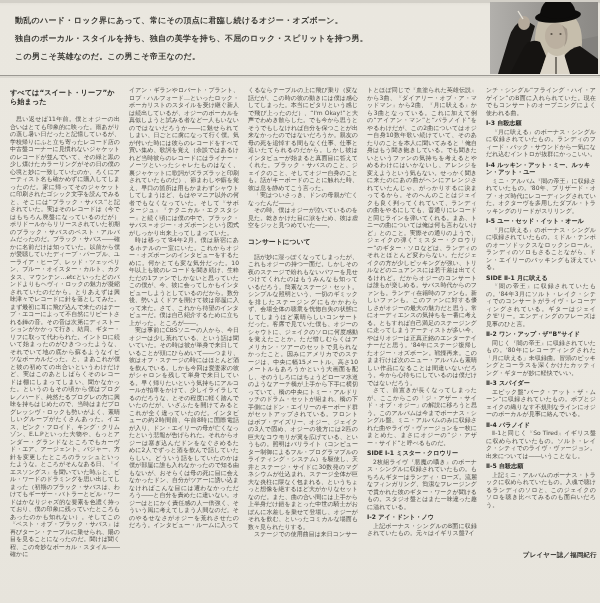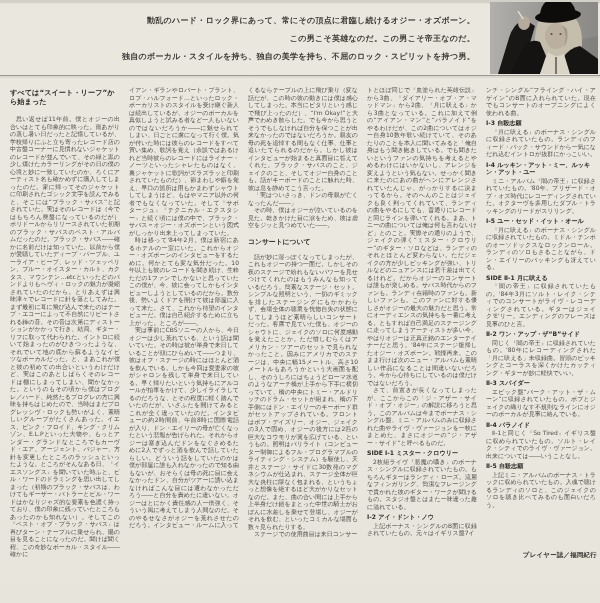--- a/index.html
+++ b/index.html
@@ -2,21 +2,21 @@
 <html lang="ja"><head>
 <meta charset="utf-8">
 <style>
   html,body{margin:0;padding:0;background:#cfccc5;}
   .page{
     position:relative;width:600px;height:603px;overflow:hidden;
     background:linear-gradient(180deg,#dfdcd4 0,#eae7df 6px,#ebe8e0 60%,#e7e4dc 100%);
     font-family:"DejaVu Sans",sans-serif;
   }
   .top-strip{position:absolute;left:0;top:0;width:600px;height:3px;background:#d3d0c8;}
-  .header-block{position:absolute;left:25px;top:12px;width:450px;text-align:right;font-family:Liberation Serif, serif;}
+  .header-block{position:absolute;left:15px;top:12px;width:450px;text-align:left;font-family:Liberation Serif, serif;}
   .header-line{font-size:8px;font-weight:bold;color:#3b3a35;line-height:18px;letter-spacing:.3px;white-space:nowrap;}
   .header-divider{position:absolute;left:0;top:75px;width:600px;height:1px;background:#9b9892;box-shadow:0 1.5px 0 rgba(155,152,146,.35);}
   .photo{position:absolute;left:490px;top:2px;width:108px;height:72px;overflow:hidden;background:#8e8c88;}
   .photo svg{display:block;}
   .article{position:absolute;left:10px;top:86px;width:588px;height:512px;overflow:hidden;
     display:flex;gap:9px;}
   .col{width:110px;height:512px;overflow:hidden;flex:0 0 110px;}
   .blk{font-size:6px;line-height:7.5px;color:#4d4c47;text-align:justify;margin:0;
     -webkit-hyphens:auto;word-break:break-all;}
   .blk.p{text-indent:1em;}
@@ -28,22 +28,22 @@
     font-size:6.4px;font-weight:bold;color:#32312d;letter-spacing:.3px;}
 </style>
 </head>
 <body>
 
 <div class="page">
   <div class="top-strip"></div>
 
   <div class="header-block">
     <div class="header-line">動乱のハード・ロック界にあって、常にその頂点に君臨し続けるオジー・オズボーン。</div>
+    <div class="header-line">独自のボーカル・スタイルを持ち、独自の美学を持ち、不屈のロック・スピリットを持つ男。</div>
     <div class="header-line">この男こそ英雄なのだ。この男こそ帝王なのだ。</div>
-    <div class="header-line">独自のボーカル・スタイルを持ち、独自の美学を持ち、不屈のロック・スピリットを持つ男。</div>
   </div>
 
   <div class="photo" title="帽子をかぶり煙草を手にしたオジー・オズボーンの白黒ポートレート">
     <svg width="108" height="72" viewBox="0 0 108 72" xmlns="http://www.w3.org/2000/svg">
       <defs>
         <linearGradient id="bgGrad" x1="0" y1="0" x2="1" y2="0">
           <stop offset="0" stop-color="#b2b0ac"></stop>
           <stop offset="0.45" stop-color="#9c9a96"></stop>
           <stop offset="1" stop-color="#8b8985"></stop>
         </linearGradient>

